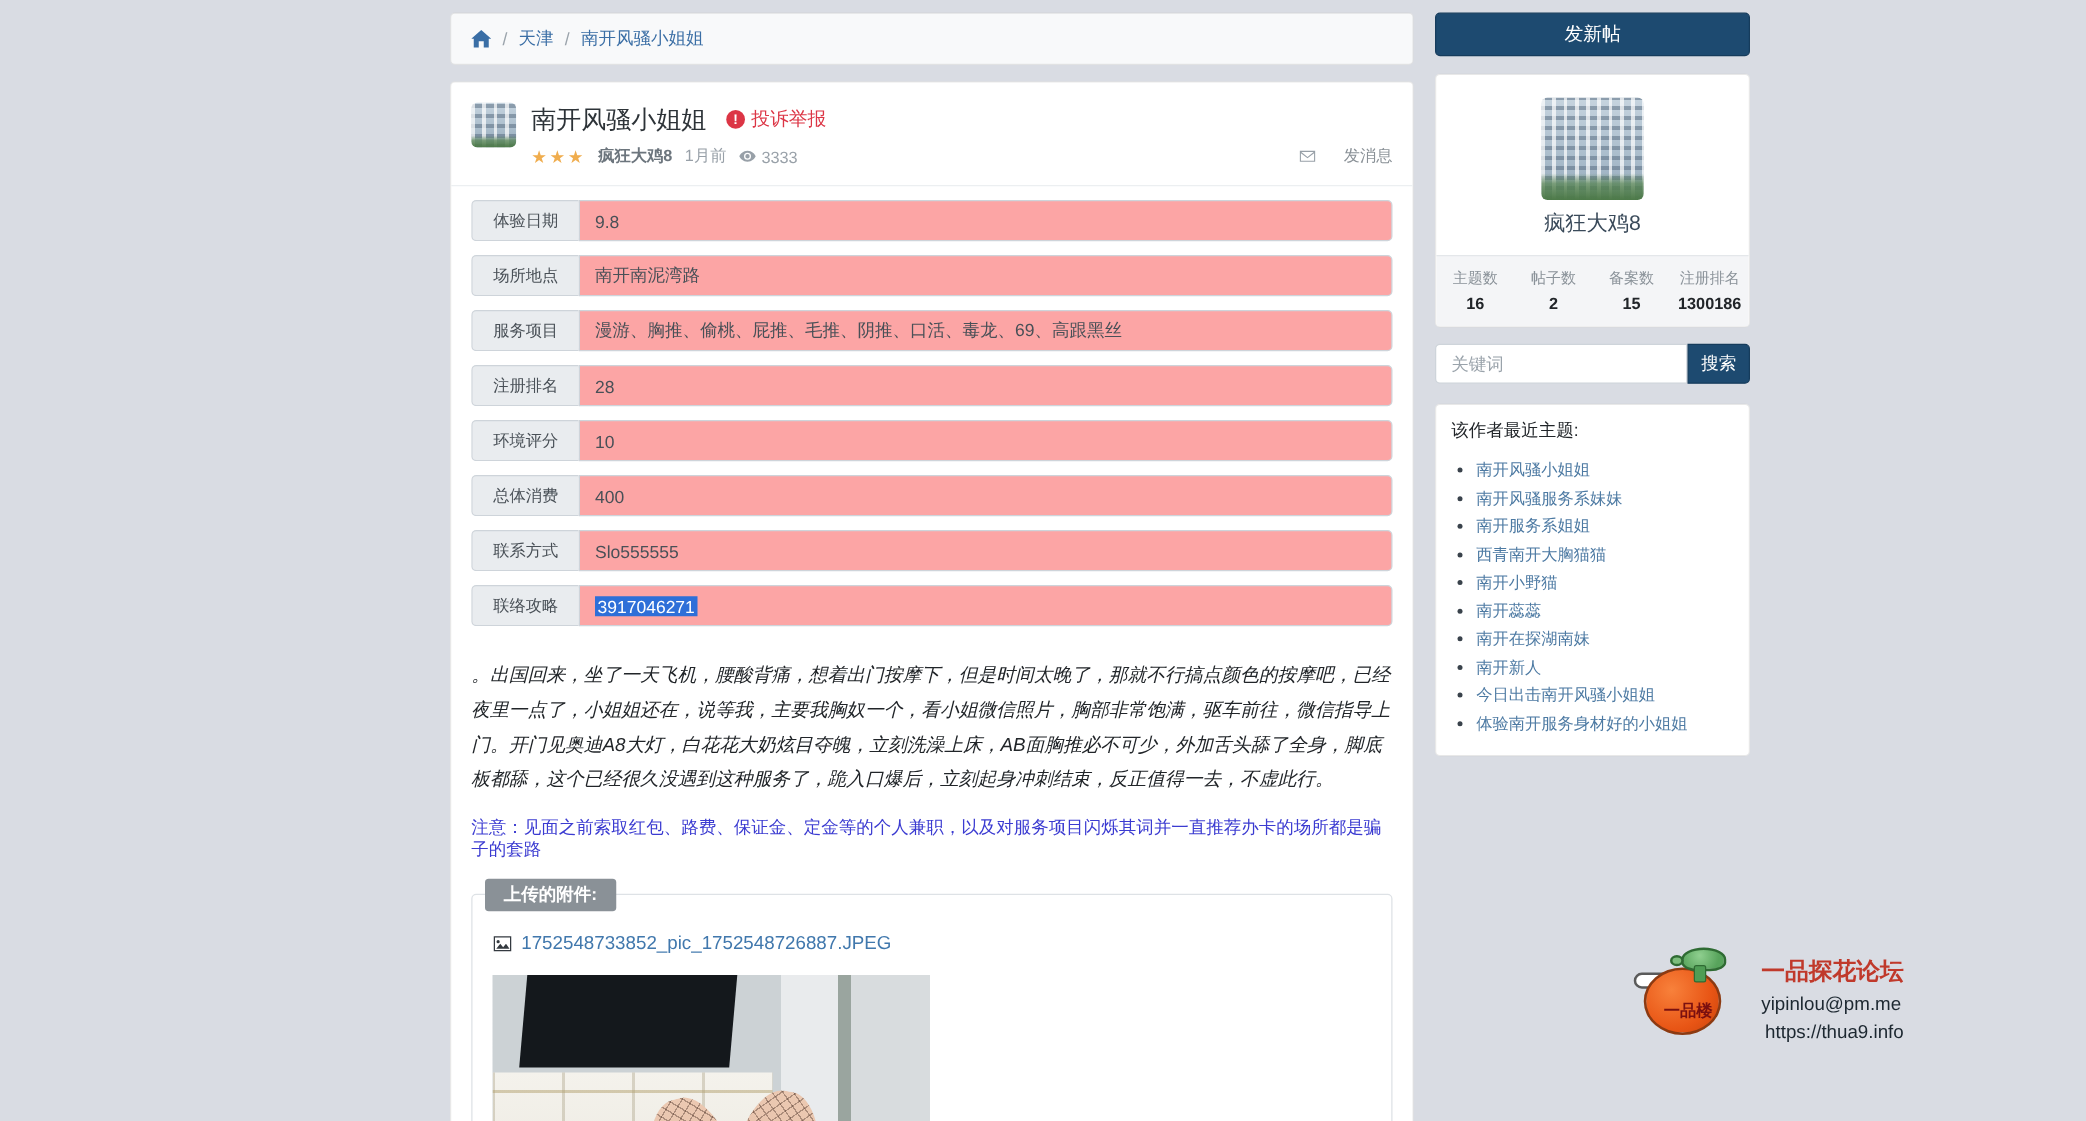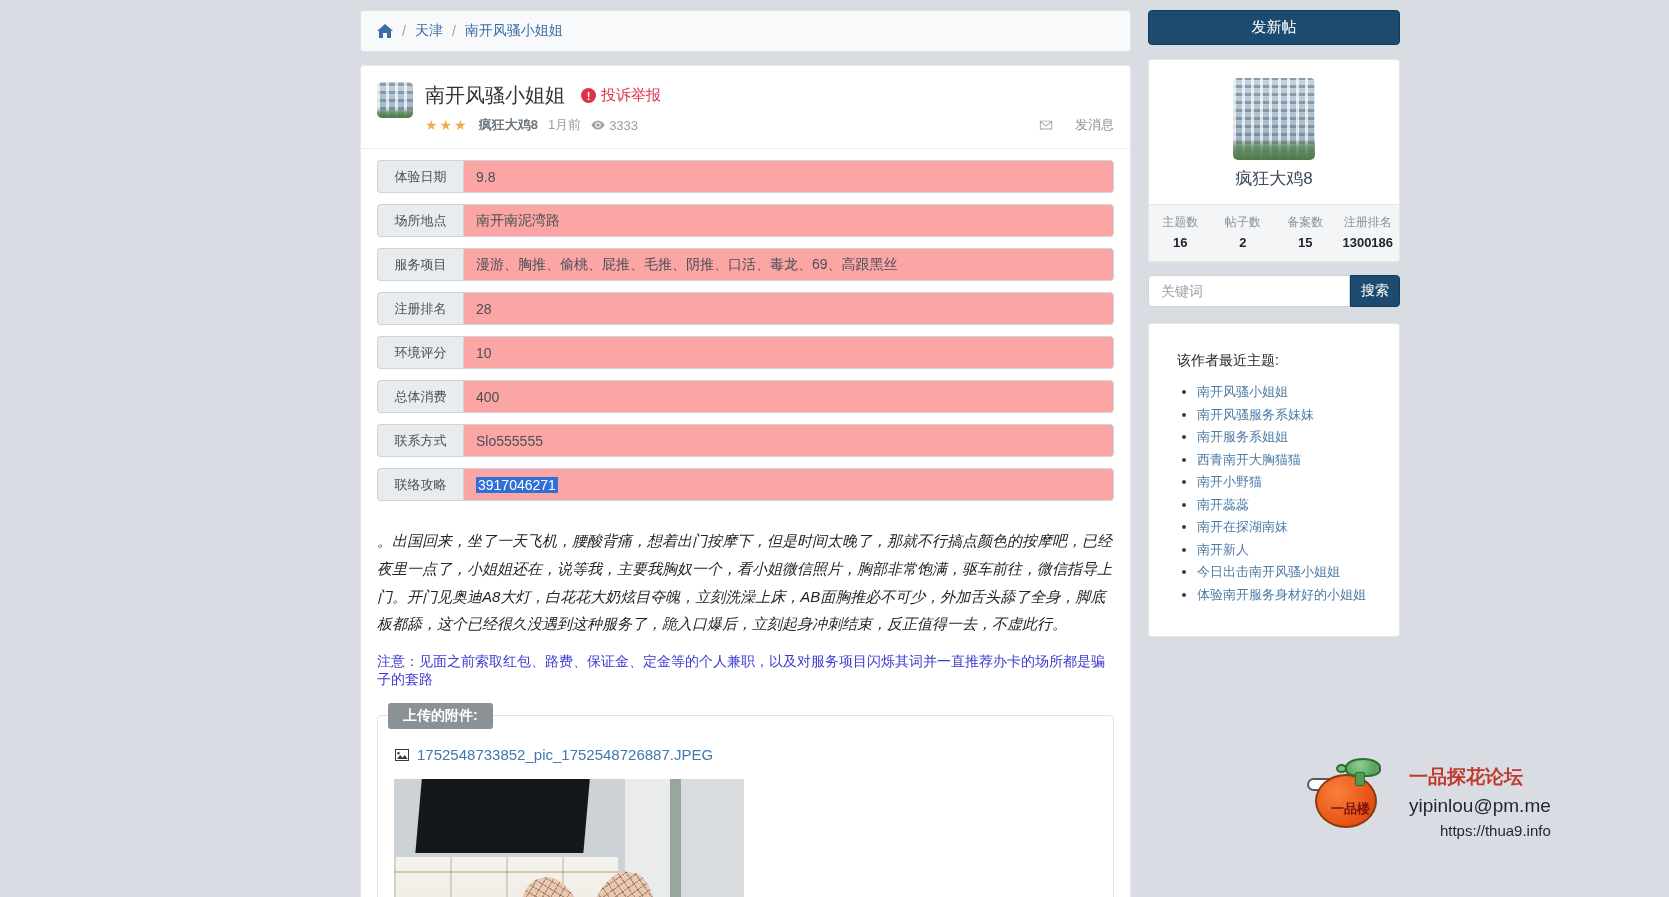--- a/index.html
+++ b/index.html
@@ -108,41 +108,41 @@
   .search-row { display: flex; margin-top: 13px; }
   .search-input {
     flex: 1; border: 1px solid #ced4da; border-radius: 4px 0 0 4px; padding: 7px 12px;
     font-size: 14px; color: #495057; background: #fff; outline: none; min-width: 0;
     font-family: inherit;
   }
   .search-input::placeholder { color: #9aa3ab; }
   .search-btn { width: 50px; border-radius: 0 4px 4px 0; border-left: 0; flex: none;
     background: #1d4a70; border: 1px solid #163c5c; color: #fff; font-size: 14px; cursor: pointer; font-family: inherit; }
 
-  .topics-card { margin-top: 16px; padding: 28px; }
+  .topics-card { margin-top: 16px; padding: 12px; }
   .topics-title { font-size: 14px; color: #212529; }
   .topics-list { margin: 13px 0 0 20px; }
   .topics-list li { margin-bottom: 5px; color: #39424b; font-size: 13px; line-height: 1.35; }
   .topics-list a { color: #4d7aa3; text-decoration: none; font-size: 13px; }
 
   
   #brand { position: absolute; left: 1311px; top: 752px; display: flex; align-items: flex-start; }
   .logo { position: relative; width: 70px; height: 80px; flex: none; }
   .logo .ball { position: absolute; left: 4px; top: 22px; width: 62px; height: 54px; border-radius: 50%;
     background: radial-gradient(circle at 35% 32%, #f8813b, #e85515 62%, #c9430c); border: 2px solid #8c3a12; }
   .logo .logo-text { position: absolute; left: 20px; top: 48px; color: #7a1010; font-weight: bold; font-size: 13px; }
   .logo .turtle { position: absolute; right: 0; top: 6px; width: 36px; height: 19px; border-radius: 55% 55% 40% 40%;
     background: radial-gradient(circle at 40% 30%, #8fcf8f, #58a45c 70%); border: 2px solid #2f6b33; }
   .logo .turtle-head { position: absolute; right: 34px; top: 12px; width: 11px; height: 9px; border-radius: 50%;
     background: #7dbd7d; border: 2px solid #2f6b33; }
   .logo .cup { position: absolute; right: 16px; top: 20px; width: 10px; height: 14px; background: #4f9d55; border: 1px solid #2f6b33; border-radius: 2px; }
   .logo .cloud { position: absolute; left: -4px; top: 26px; width: 32px; height: 13px; background: #fff; border: 2px solid #5a5a5a; border-radius: 8px; }
   .brand-text { margin-left: 28px; padding-top: 12px; }
   .brand-name { color: #c0392b; font-size: 19px; font-weight: bold; }
-  .brand-email { font-size: 19px; color: #1c2730; margin-top: 5px; }
+  .brand-email { font-size: 15px; color: #1c2730; margin-top: 5px; }
   .brand-url { font-size: 15px; color: #1c2730; margin-top: 5px; text-align: right; }
 </style>
 </head>
 <body>
 
 <div id="main-col">
 
   <div class="card breadcrumb">
     <a href="#">
       <svg class="home-ic" viewBox="0 0 16 16">

